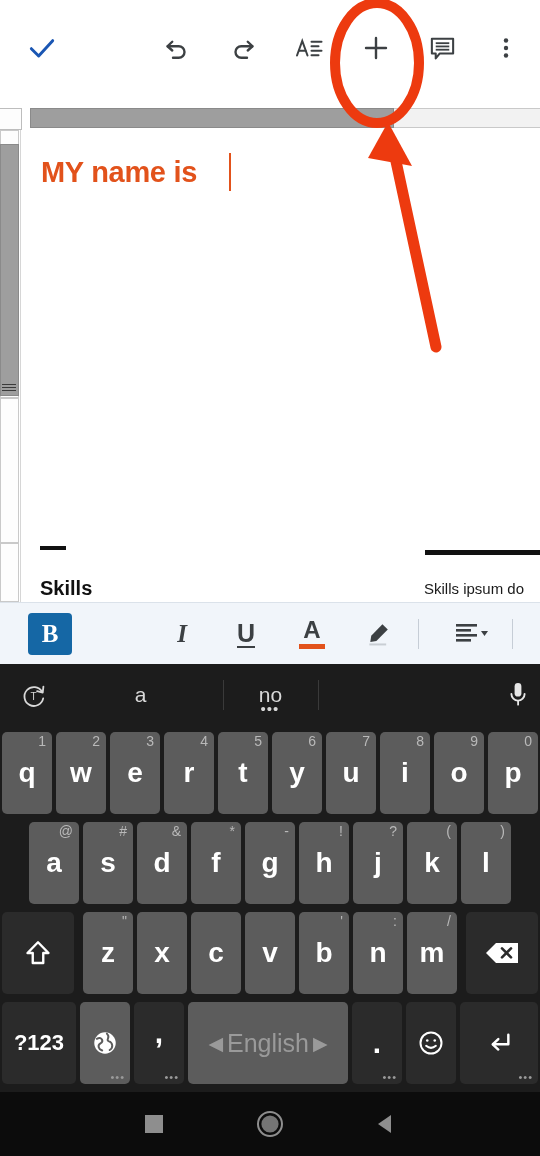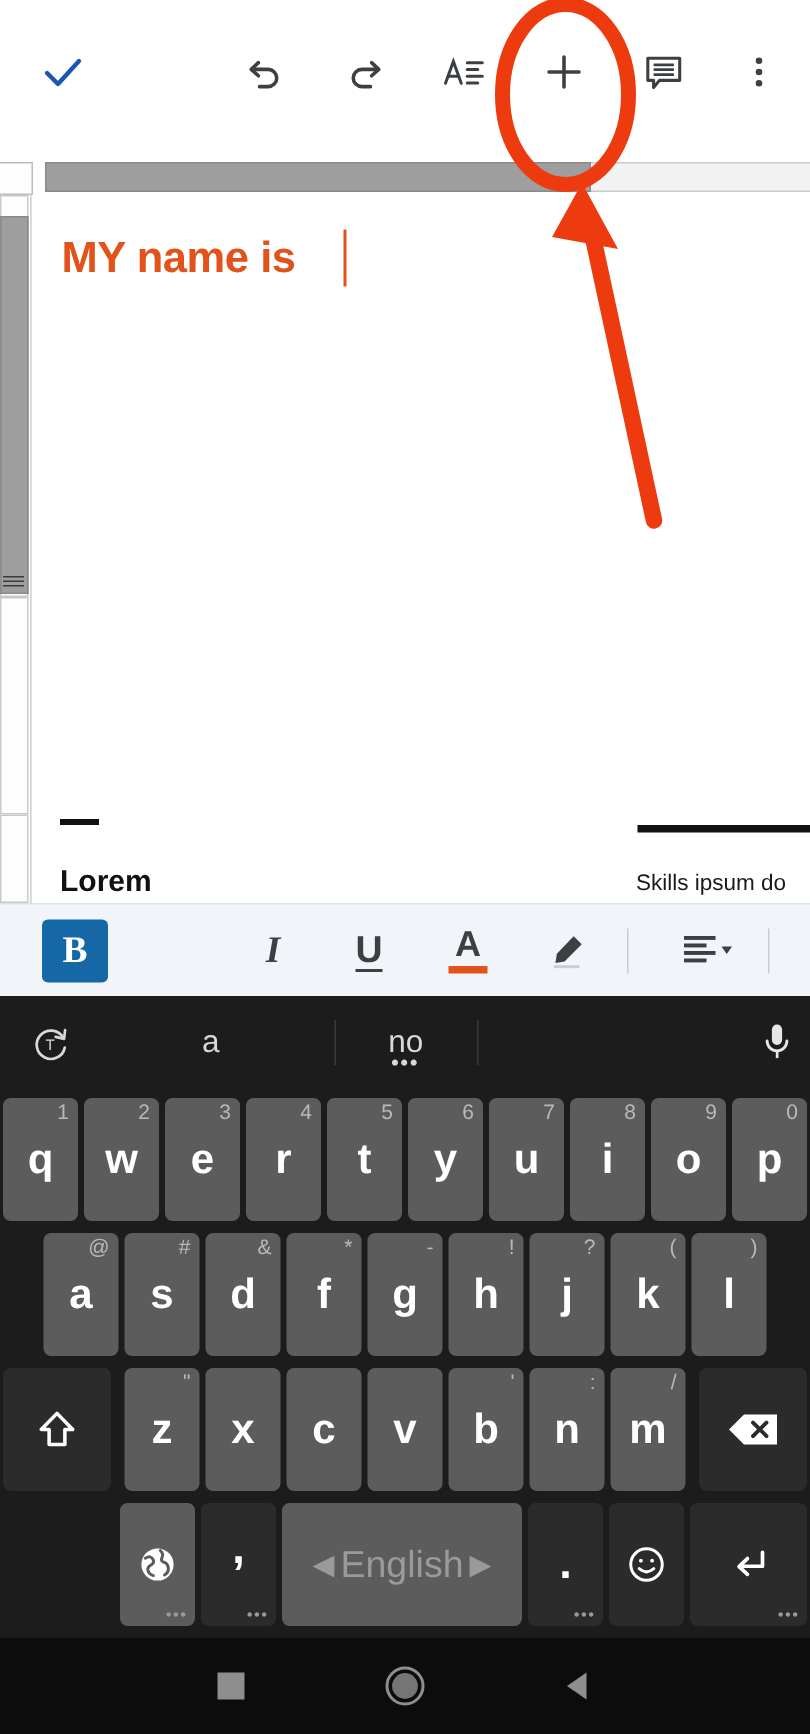--- a/index.html
+++ b/index.html
@@ -415,21 +415,21 @@
           <i></i>
       </div>
     </div>
 
     <div id="page">
 
       <div id="doc-title">MY name is</div>
       <div id="doc-caret"></div>
 
       <div class="rule-short" id="skills-rule"></div>
-      <div class="sec-head" id="skills-head">Lorem</div>
+      <div class="sec-head" id="skills-head">Skills</div>
 
       <div class="rule-long" id="right-rule-1"></div>
       <div class="body-line" id="lorem-1">Skills ipsum do</div>
 
     </div>
   </div>
 
   <svg id="annot" viewBox="0 0 540 620">
     <ellipse cx="377" cy="63" rx="42" ry="60" fill="none" stroke="#ED3A0F" stroke-width="10"></ellipse>
     <path d="M436 347 L394 152" stroke="#ED3A0F" stroke-width="11" stroke-linecap="round" fill="none"></path>
@@ -622,20 +622,21 @@
       </div>
       <div class="key dark" style="left:466px; width:72px;">
         <svg width="36" height="26" viewBox="0 0 36 26">
           <path d="M12 3 H34 V23 H12 L2 13 Z" fill="#ffffff"></path>
           <path d="M18 8.4 L27 17.4 M27 8.4 L18 17.4" stroke="#2b2b2b" stroke-width="2.6" stroke-linecap="round"></path>
         </svg>
       </div>
     </div>
 
     <div class="keyrow" id="row4">
+      <div class="key dark" style="left:2px; width:74px; font-size:22px;">?123</div>
 
       <div class="key" style="left:80px; width:50px;">
         <svg width="28" height="28" viewBox="0 0 24 24">
           <circle cx="12" cy="12" r="9.2" fill="#ffffff"></circle>
           <path d="M5 8.4 Q8 6.6 9.4 9 Q10.4 11 8.4 12.2 Q6 13.4 6.6 15.6 Q7 17.4 9.6 18.4
                    M13.6 4 Q15.6 6 14.6 8 Q13.6 10 15.4 10.6 Q17.8 11.2 18.2 14 Q18.4 16.6 16 18" fill="none" stroke="#5c5c5c" stroke-width="1.7" stroke-linecap="round"></path>
         </svg>
         <span class="dots">•••</span>
       </div>
 

